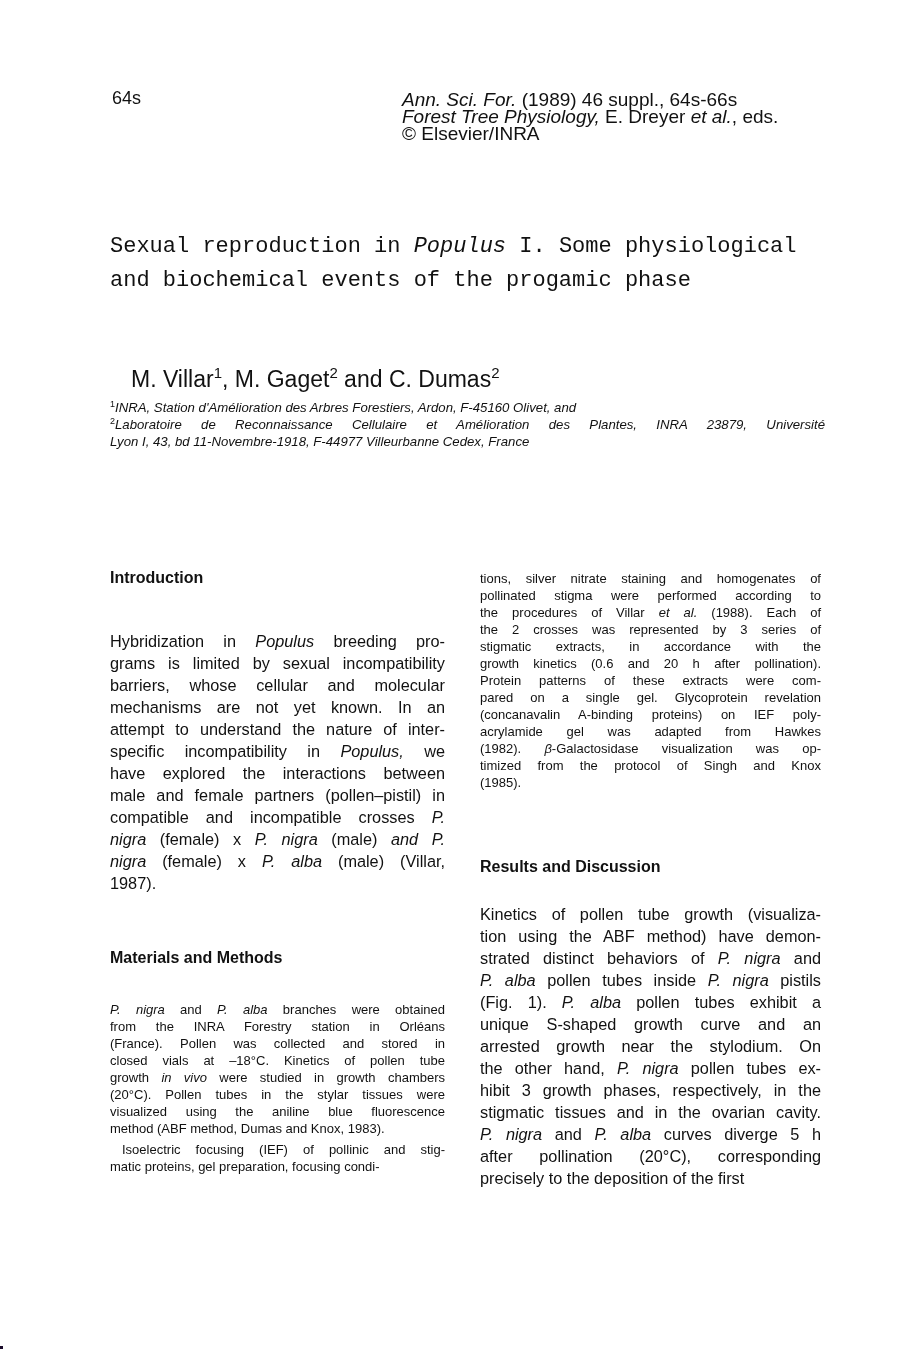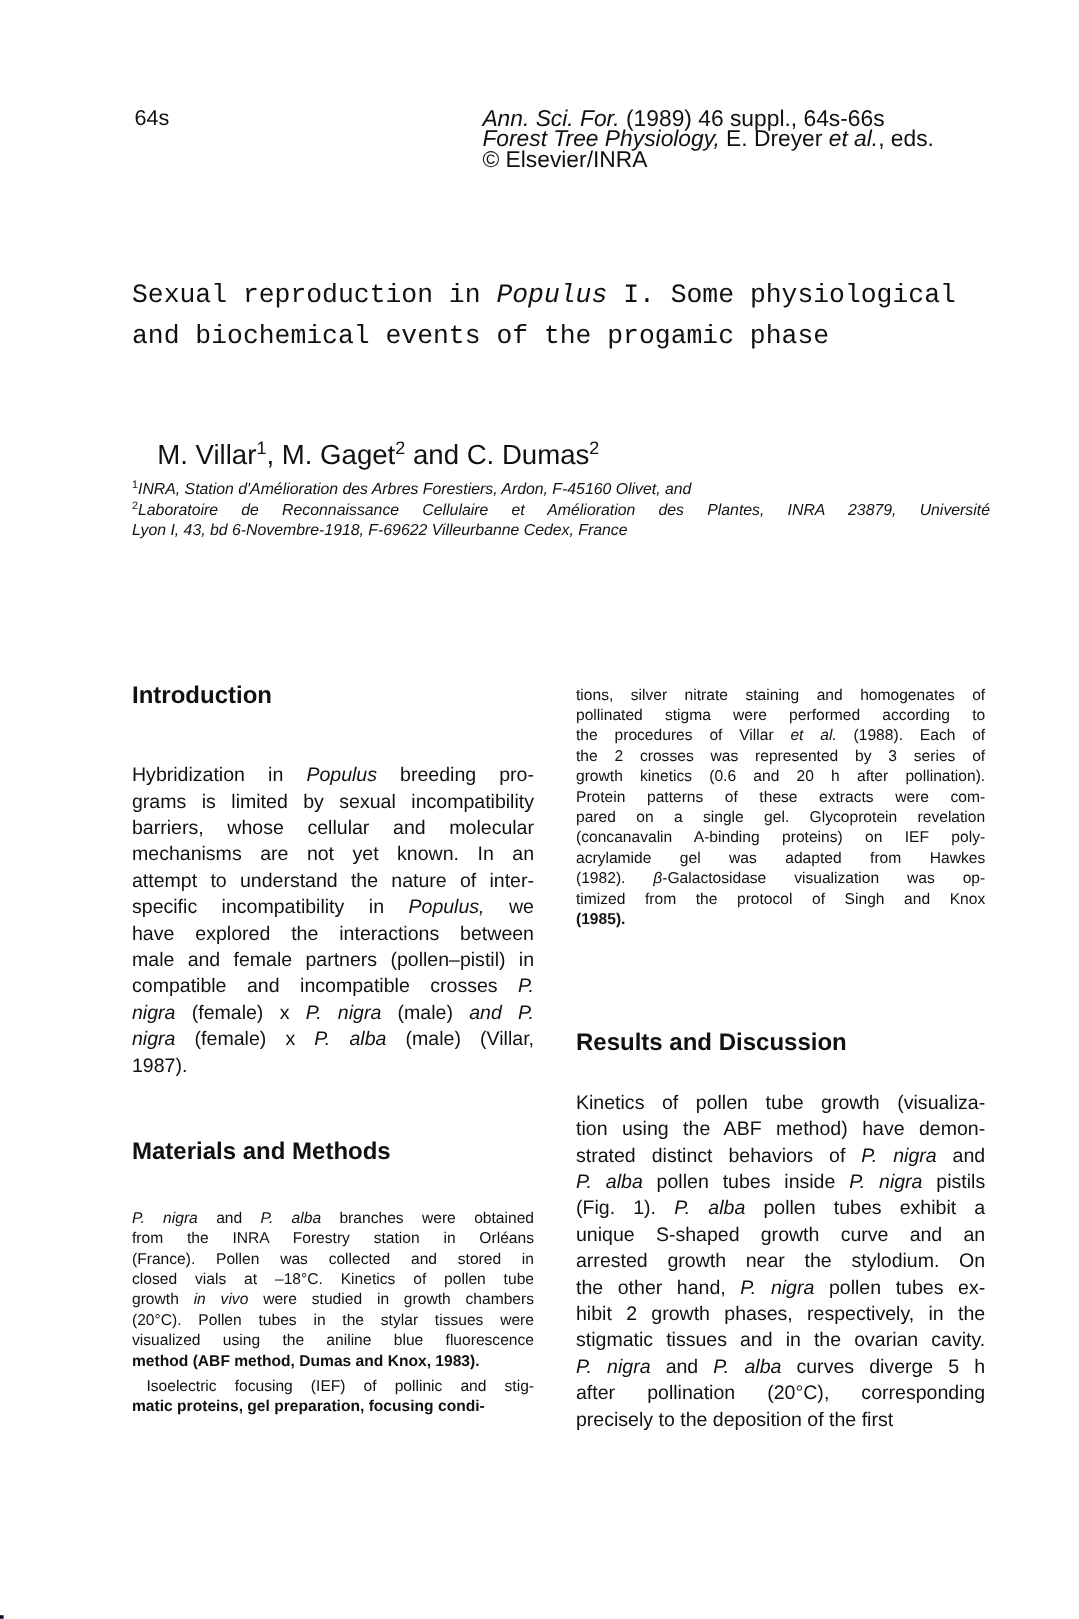--- a/index.html
+++ b/index.html
@@ -21,29 +21,29 @@
     }
     .authors { left: 111px; top: 366px; font-size: 23px; white-space: nowrap; margin-left: 20px; }
     .authors sup { font-size: 15px; vertical-align: 9px; line-height: 0; }
     .affil {
       left: 110px; top: 399px; width: 715px;
       font-size: 13.2px; line-height: 17px; font-style: italic;
     }
     .affil div { white-space: nowrap; }
     .affil sup { font-size: 9px; font-style: normal; vertical-align: 5px; line-height: 0; }
     .affil .just { text-align: justify; text-align-last: justify; white-space: normal; }
-    .h2 { font-size: 20px; font-weight: bold; margin: 0; }
+    .h2 { font-size: 16px; font-weight: bold; margin: 0; }
     .big {
       font-size: 16.3px; line-height: 22px; text-align: justify;
     }
     .big .ln { text-align: justify; text-align-last: justify; white-space: nowrap; display: block; }
     .big .last { text-align: left; text-align-last: left; }
     .small { font-size: 13px; line-height: 17px; }
     .small .ln { text-align: justify; text-align-last: justify; white-space: nowrap; display: block; }
-    .small .last { text-align: left; text-align-last: left; font-weight: bold; }
+    .small .last { text-align: left; text-align-last: left; }
     .small .indent { padding-left: 12px; }
     .colL { left: 110px; width: 335px; }
     .colR { left: 480px; width: 341px; }
     i { font-style: italic; }
     .corner { left: 0; top: 1346px; width: 3px; height: 3px; background: #1a0a2a; }
   </style>
 </head>
 <body>
 
 <div class="abs folio">64s</div>
@@ -57,21 +57,21 @@
 <h1 class="abs title">
   <span><span>Sexual reproduction in </span><i>Populus</i><span> I. Some physiological</span></span><br>
   <span>and biochemical events of the progamic phase</span>
 </h1>
 
 <div class="abs authors" id="authors"><span>M. Villar</span><sup>1</sup>, <span>M. Gaget</span><sup>2</sup> and <span>C. Dumas</span><sup>2</sup></div>
 
 <div class="abs affil" id="affils">
     <div><sup>1</sup><span>INRA, Station d'Amélioration des Arbres Forestiers, Ardon, F-45160 Olivet, and</span></div>
     <div class="just"><sup>2</sup><span>Laboratoire de Reconnaissance Cellulaire et Amélioration des Plantes, INRA 23879, Université</span></div>
-    <div><span>Lyon I, 43, bd 6-Novembre-1918, F-69622 Villeurbanne Cedex, France</span></div>
+    <div><span>Lyon I, 43, bd 11-Novembre-1918, F-44977 Villeurbanne Cedex, France</span></div>
   </div>
 
 <div class="abs colL" style="top:569px;">
   <h2 class="h2">Introduction</h2>
   <div class="big" style="margin-top:43px;">
       <span class="ln">Hybridization in <i>Populus</i> breeding pro-</span>
       <span class="ln">grams is limited by sexual incompatibility</span>
       <span class="ln">barriers, whose cellular and molecular</span>
       <span class="ln">mechanisms are not yet known. In an</span>
       <span class="ln">attempt to understand the nature of inter-</span>
@@ -102,20 +102,21 @@
       <span class="ln last">matic proteins, gel preparation, focusing condi-</span>
     </div>
 </div>
 
 <div class="abs colR" style="top:570px;">
   <div class="small">
       <span class="ln">tions, silver nitrate staining and homogenates of</span>
       <span class="ln">pollinated stigma were performed according to</span>
       <span class="ln">the procedures of Villar <i>et al.</i> (1988). Each of</span>
       <span class="ln">the 2 crosses was represented by 3 series of</span>
+      <span class="ln">stigmatic extracts, in accordance with the</span>
       <span class="ln">growth kinetics (0.6 and 20 h after pollination).</span>
       <span class="ln">Protein patterns of these extracts were com-</span>
       <span class="ln">pared on a single gel. Glycoprotein revelation</span>
       <span class="ln">(concanavalin A-binding proteins) on IEF poly-</span>
       <span class="ln">acrylamide gel was adapted from Hawkes</span>
       <span class="ln">(1982). <i>β</i>-Galactosidase visualization was op-</span>
       <span class="ln">timized from the protocol of Singh and Knox</span>
       <span class="ln last">(1985).</span>
     </div>
 </div>
@@ -124,21 +125,21 @@
   <h2 class="h2">Results and Discussion</h2>
   <div class="big" style="margin-top:27px;">
       <span class="ln">Kinetics of pollen tube growth (visualiza-</span>
       <span class="ln">tion using the ABF method) have demon-</span>
       <span class="ln">strated distinct behaviors of <i>P. nigra</i> and</span>
       <span class="ln"><i>P. alba</i> pollen tubes inside <i>P. nigra</i> pistils</span>
       <span class="ln">(Fig. 1). <i>P. alba</i> pollen tubes exhibit a</span>
       <span class="ln">unique S-shaped growth curve and an</span>
       <span class="ln">arrested growth near the stylodium. On</span>
       <span class="ln">the other hand, <i>P. nigra</i> pollen tubes ex-</span>
-      <span class="ln">hibit 2 growth phases, respectively, in the</span>
+      <span class="ln">hibit 3 growth phases, respectively, in the</span>
       <span class="ln">stigmatic tissues and in the ovarian cavity.</span>
       <span class="ln"><i>P. nigra</i> and <i>P. alba</i> curves diverge 5 h</span>
       <span class="ln">after pollination (20°C), corresponding</span>
       <span class="ln last">precisely to the deposition of the first</span>
     </div>
 </div>
 
 <div class="abs corner"></div>
 
 </body></html>

